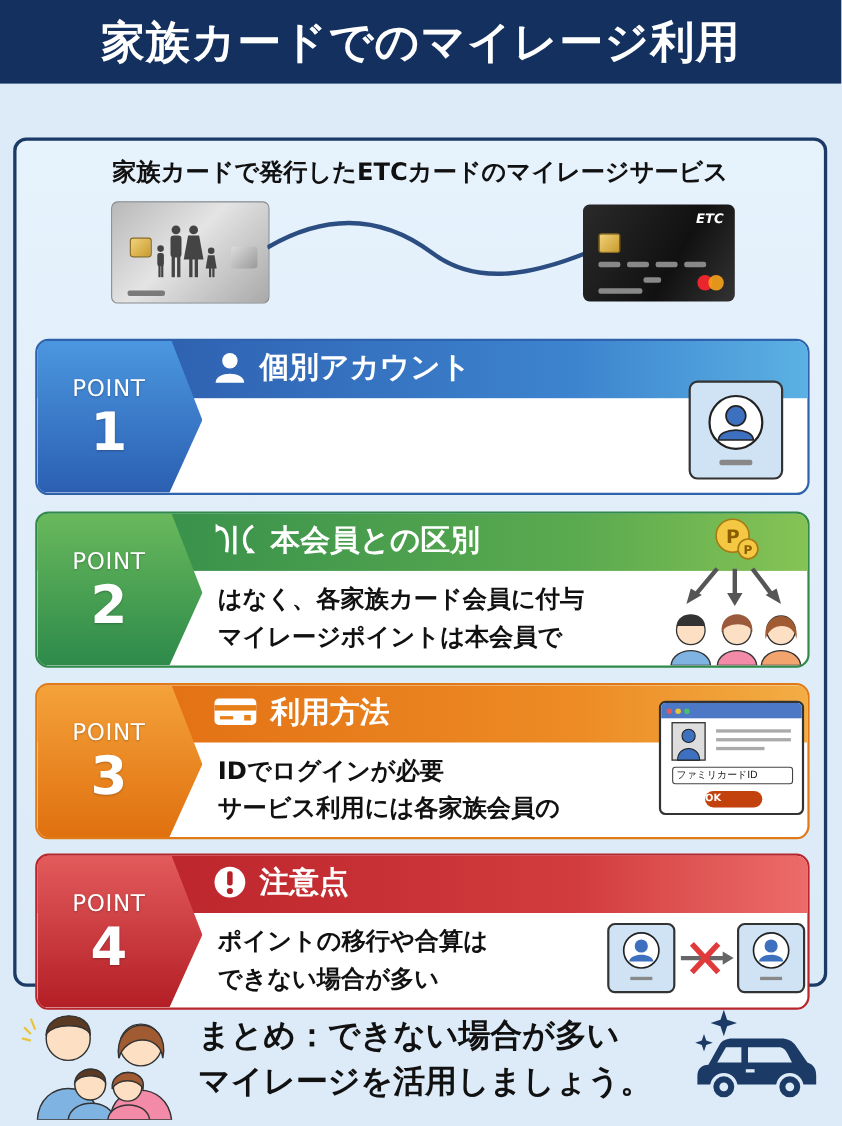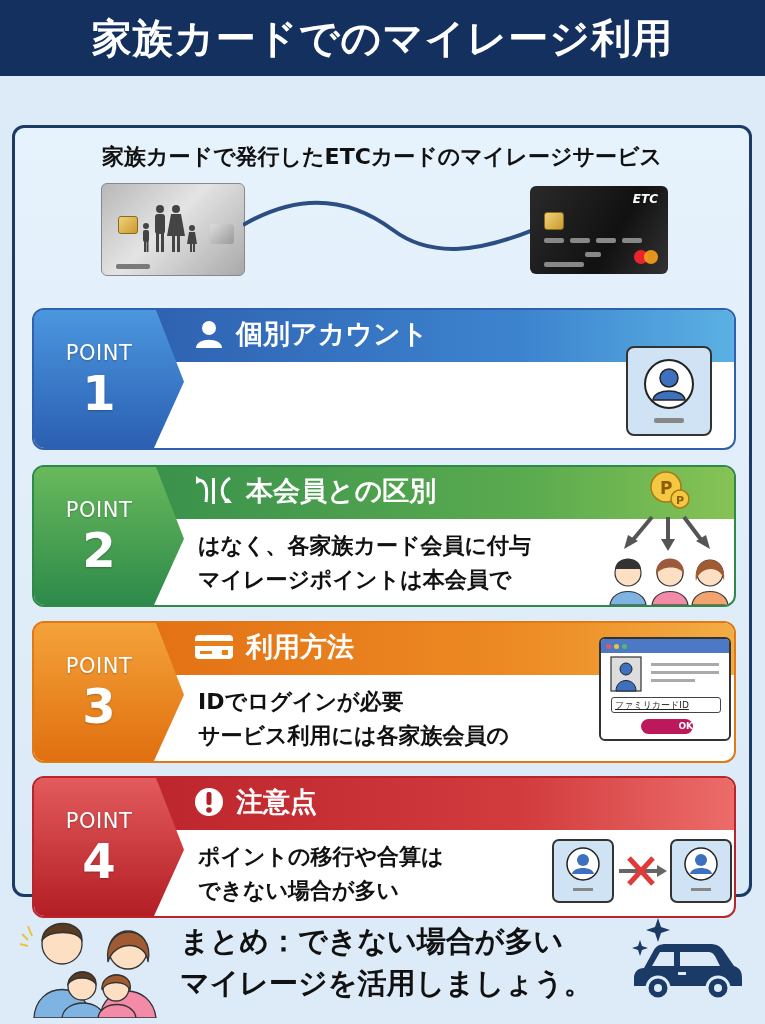--- a/index.html
+++ b/index.html
@@ -89,25 +89,25 @@
     width: 86px; height: 90px; border: 2px solid #333; border-radius: 8px;
     background: #cfe3f4; position: relative;
   }
   .login-win {
     width: 132px; height: 104px; border: 2px solid #333; border-radius: 6px; background: #fff; position: relative; overflow: hidden;
   }
   .login-win .tb { height: 14px; background: #4d78c6; display: flex; gap: 3px; align-items: center; padding-left: 5px; }
   .login-win .tb i { width: 5px; height: 5px; border-radius: 50%; display: block; }
   .login-input {
     position: absolute; left: 10px; top: 58px; width: 110px; height: 16px; border: 1px solid #444;
-    border-radius: 3px; font-size: 9px; padding-left: 3px; line-height: 14px; color: #222; background: #fff; text-decoration: underline;
+    border-radius: 3px; font-size: 9px; padding-left: 3px; line-height: 14px; color: #222; background: #fff;
   }
   .login-ok {
     position: absolute; left: 40px; top: 80px; width: 52px; height: 15px; border-radius: 8px;
-    background: #be185d; color: #fff; font-size: 9px; font-weight: bold; text-align: right; line-height: 15px;
+    background: #c2410c; color: #fff; font-size: 9px; font-weight: bold; text-align: left; line-height: 15px;
   }
   .summary {
     position: absolute; left: 180px; top: 920px; font-weight: bold; font-size: 29px; color: #111; line-height: 42px;
   }
 </style>
 </head>
 <body>
 
 <div class="title-bar">家族カードでのマイレージ利用</div>
 

